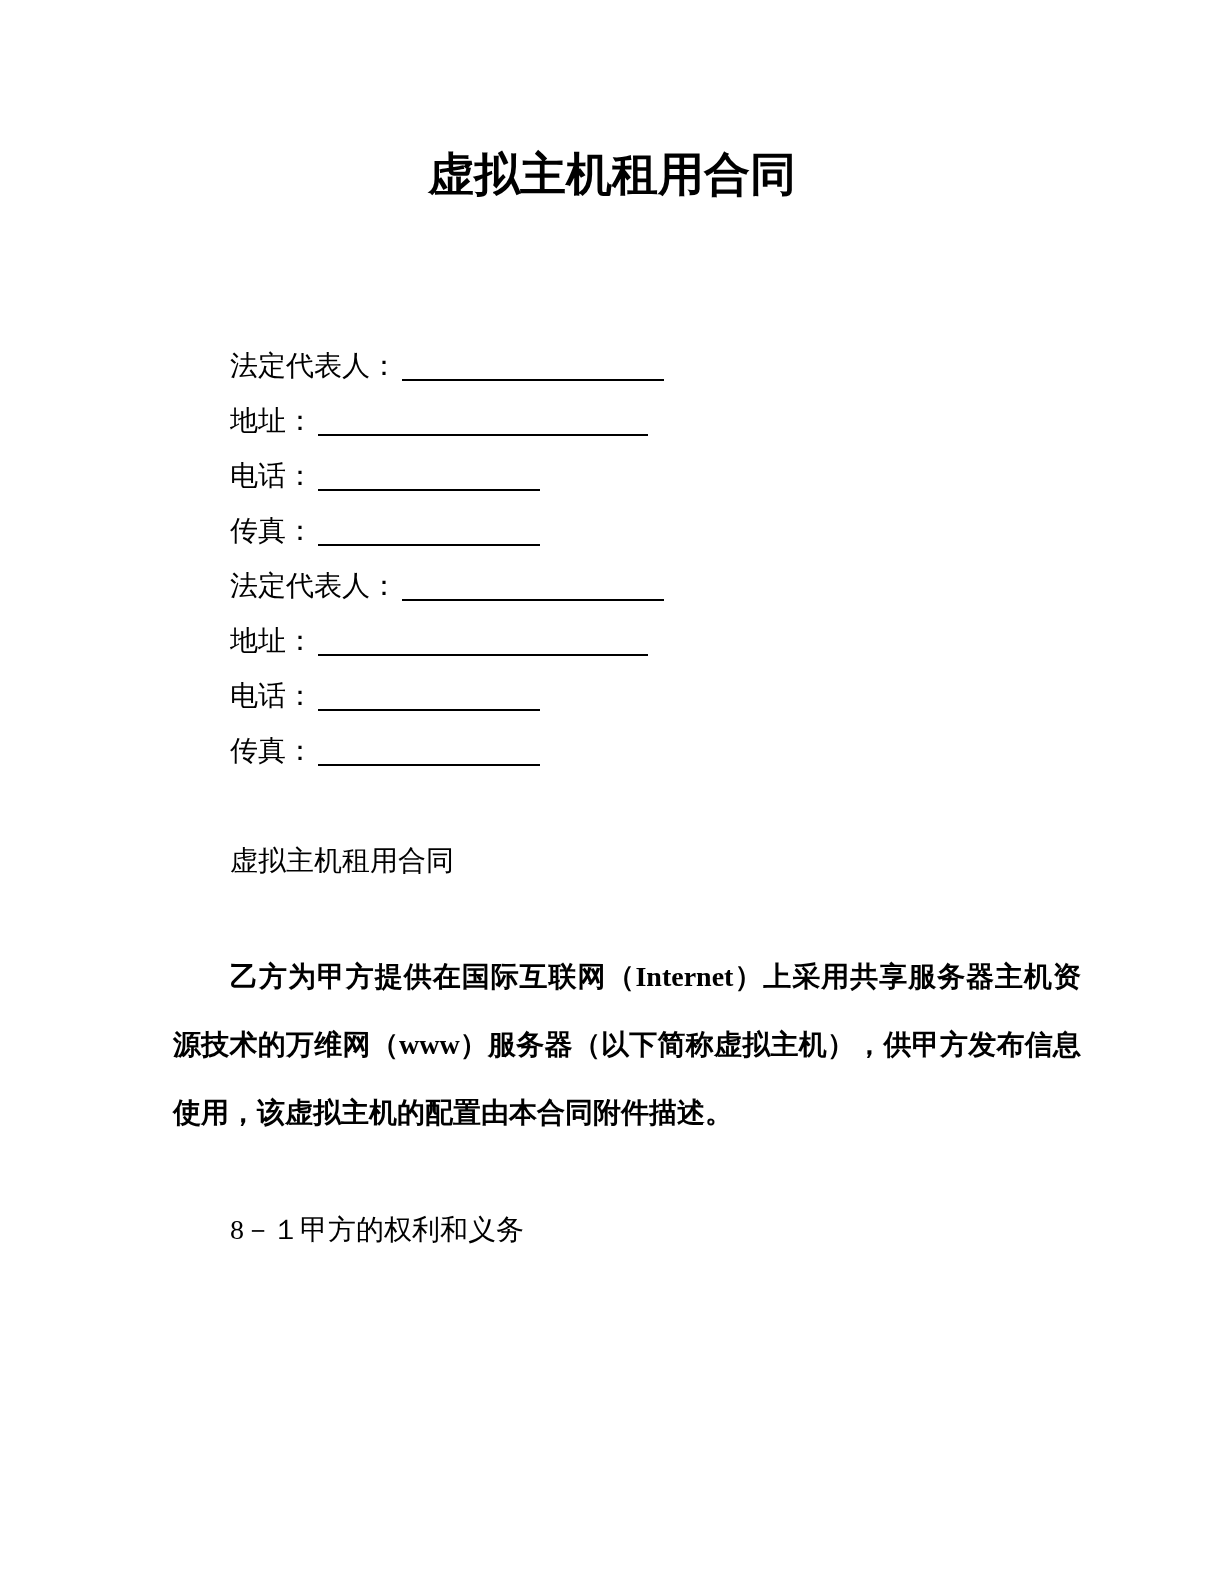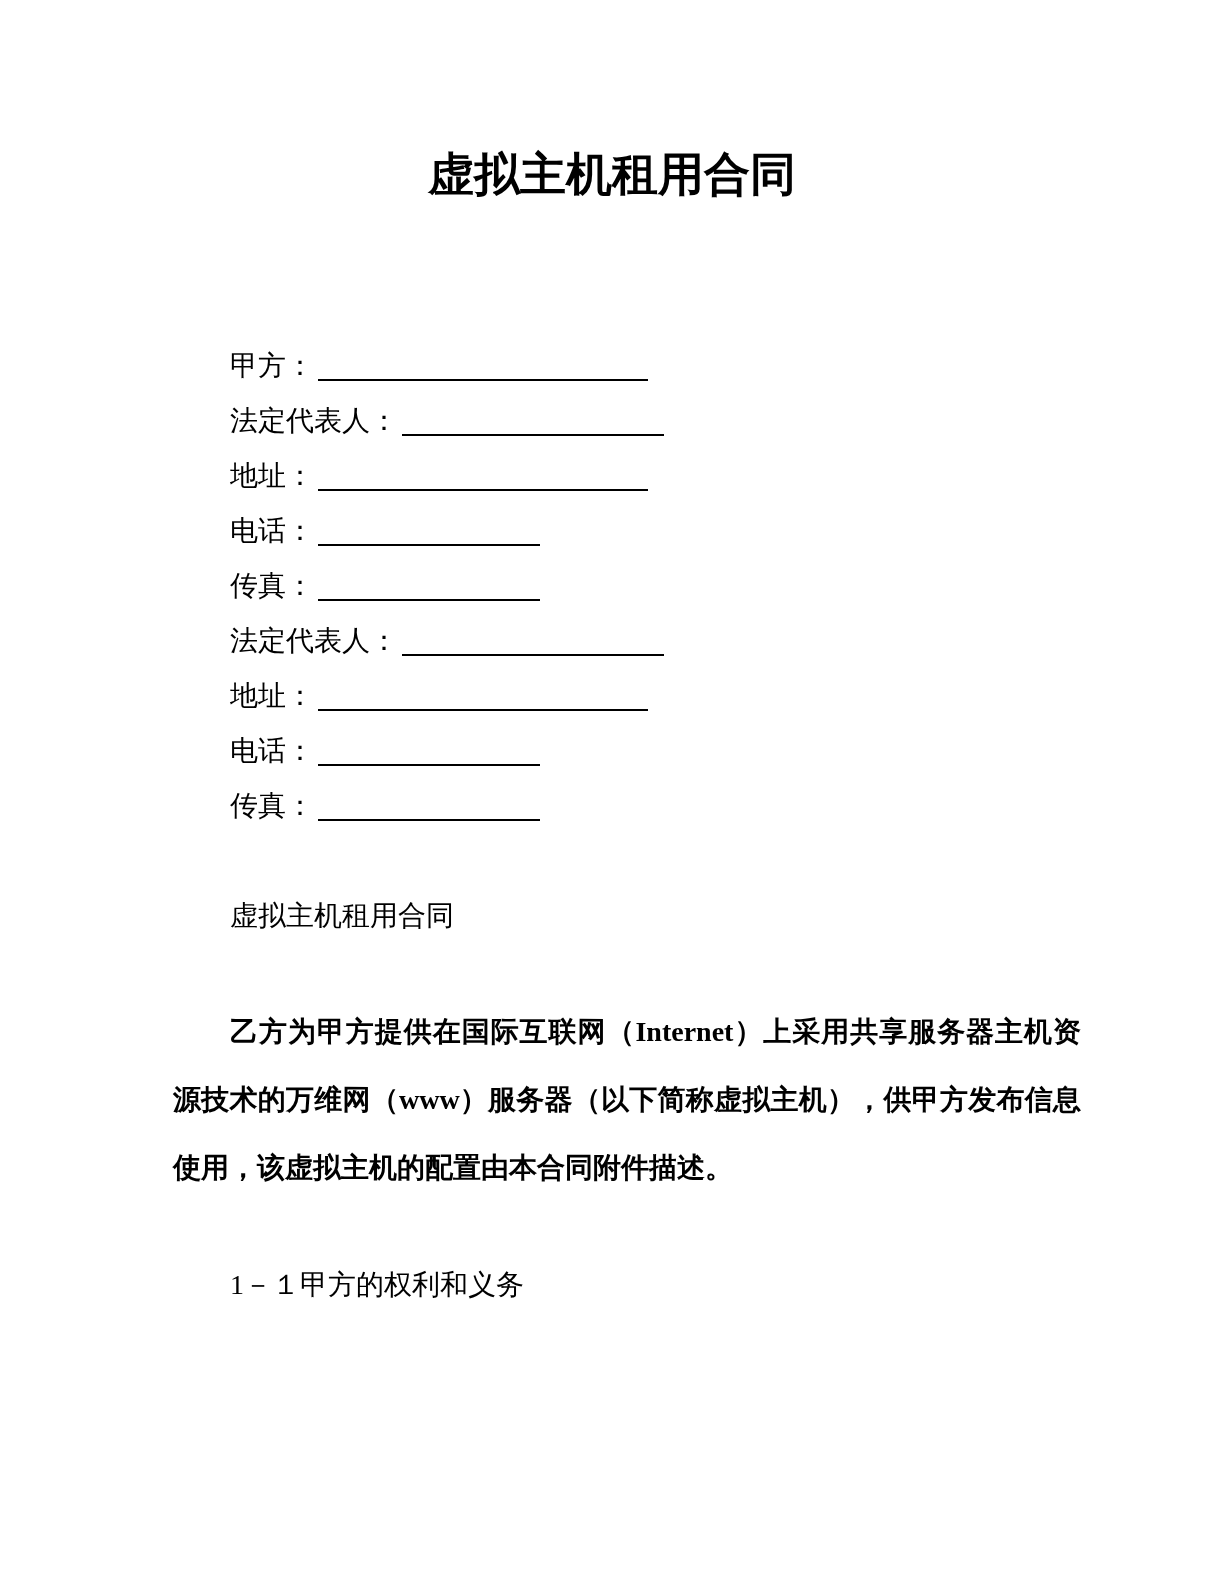--- a/index.html
+++ b/index.html
@@ -62,23 +62,20 @@
 </style>
 </head>
 <body>
 
 <div class="page">
 
   <h1 class="doc-title">虚拟主机租用合同</h1>
 
   <div class="fields">
 
-    <div class="field-row">
-      <span class="field-label">甲方：</span><span class="blank-line w-long"></span>
-    </div>
 
     <div class="field-row">
       <span class="field-label">法定代表人：</span><span class="blank-line w-med"></span>
     </div>
 
     <div class="field-row">
       <span class="field-label">地址：</span><span class="blank-line w-long"></span>
     </div>
 
     <div class="field-row">
@@ -106,15 +103,15 @@
       <span class="field-label">传真：</span><span class="blank-line w-short"></span>
     </div>
 
   </div>
 
   <div class="para-heading">虚拟主机租用合同</div>
 
   <p class="body-para">乙方为甲方提供在国际互联网（Internet）上采用共享服务器主机资源技术的万维网（www）服务器（以下简称虚拟主机），供甲方发布信息使用，该虚拟主机的配置由本合同附件描述。</p>
 
 
-  <div class="para-heading">1－１甲方的权利和义务</div>
+  <div class="para-heading">8－１甲方的权利和义务</div>
 
 </div>
 
 </body></html>

